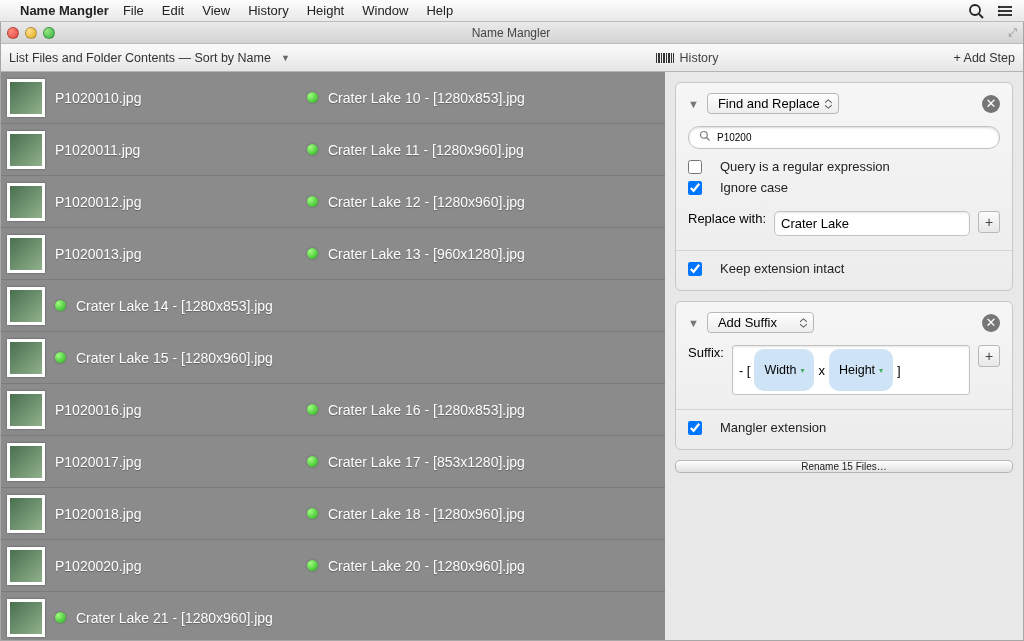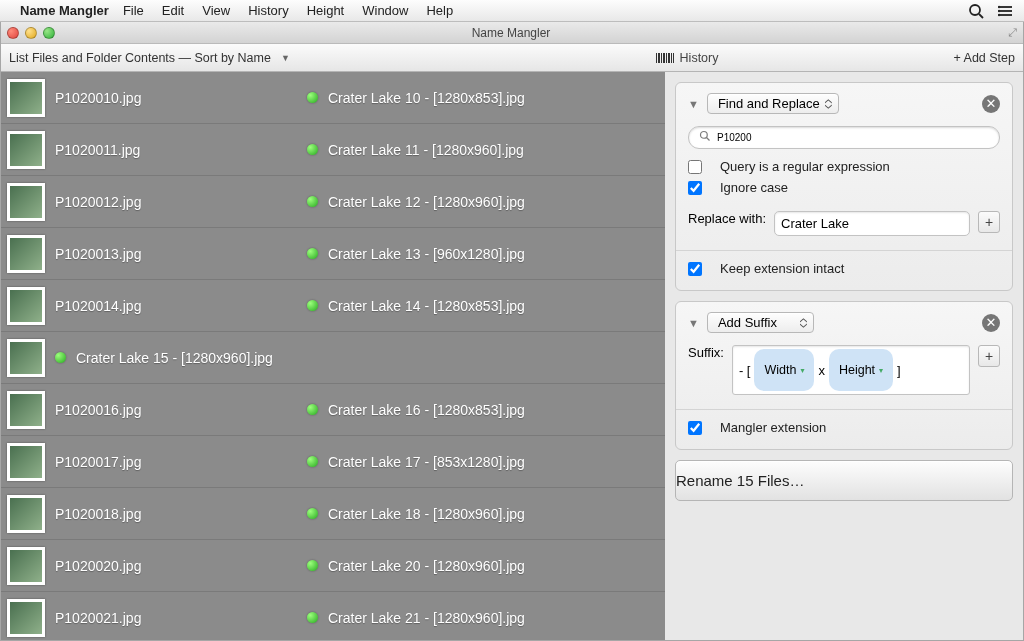--- a/index.html
+++ b/index.html
@@ -46,21 +46,21 @@
 .searchfield { display:flex; align-items:center; background:#fff; border:1px solid #c3c3c3; border-radius:11px; padding:3px 10px; font-size:10px; box-shadow: inset 0 1px 2px rgba(0,0,0,0.15);}
 .searchfield .mag { color:#7c7c7c; margin-right:6px; font-size:12px;}
 .check-row { display:flex; align-items:center; gap:18px; font-size:13px; color:#222; margin-top:10px;}
 .check-row input { width:14px; height:14px; }
 .label-line { display:flex; align-items:flex-start; gap:8px; font-size:13px; margin-top:16px;}
 .textfield { flex:1; background:#fff; border:1px solid #c3c3c3; border-radius:5px; padding:4px 6px; font-size:13px; box-shadow: inset 0 1px 2px rgba(0,0,0,0.1);}
 .plusbtn { width:22px; height:22px; border:1px solid #b8b8b8; border-radius:3px; background:linear-gradient(#fbfbfb,#e8e8e8); display:flex; align-items:center; justify-content:center; font-size:14px; color:#444;}
 .suffix-field { flex:1; display:flex; align-items:center; gap:4px; background:#fff; border:1px solid #c3c3c3; border-radius:3px; padding:3px 6px; font-size:13px; box-shadow: inset 0 1px 2px rgba(0,0,0,0.1);}
 .token { background:#cfe3f6; border-radius:10px; padding:14px 10px; font-size:12.5px; display:flex; align-items:center; gap:4px;}
 .token::after{ content:"▾"; font-size:8px; color:#4a6;}
-.big-button { background: linear-gradient(#fdfdfd,#e2e2e2); border:1px solid #b5b5b5; border-radius:5px; padding:11px 0; text-align:left; font-size:15px; color:#222; box-shadow: 0 1px 0 #fff inset;}
+.big-button { background: linear-gradient(#fdfdfd,#e2e2e2); border:1px solid #b5b5b5; border-radius:5px; padding:0 0; text-align:center; font-size:10px; color:#222; box-shadow: 0 1px 0 #fff inset;}
 .hr { border-top:1px solid #d4d4d4; margin:14px -12px 10px; }
 .barcode { display:inline-block; width:18px; height:10px; background: repeating-linear-gradient(90deg,#333 0 1px, transparent 1px 2px, #333 2px 4px, transparent 4px 5px); }
 </style>
 </head>
 <body>
 
 <div class="menubar">
   <span class="apple"></span>
   <span class="app-title">Name Mangler</span>
   <span class="menu-item">File</span>
@@ -134,21 +134,20 @@
           <div class="renamed">Crater Lake 12 - [1280x960].jpg</div>
         </div>
         <div class="row">
           <div class="thumb"></div>
           <div class="orig">P1020013.jpg</div>
           <div class="dot-green"></div>
           <div class="renamed">Crater Lake 13 - [960x1280].jpg</div>
         </div>
         <div class="row">
           <div class="thumb"></div>
-          <div class="orig">P1020014.jpg</div>
           <div class="dot-green"></div>
           <div class="renamed">Crater Lake 14 - [1280x853].jpg</div>
         </div>
         <div class="row">
           <div class="thumb"></div>
           <div class="dot-green"></div>
           <div class="renamed">Crater Lake 15 - [1280x960].jpg</div>
         </div>
         <div class="row">
           <div class="thumb"></div>
@@ -169,21 +168,20 @@
           <div class="renamed">Crater Lake 18 - [1280x960].jpg</div>
         </div>
         <div class="row">
           <div class="thumb"></div>
           <div class="orig">P1020020.jpg</div>
           <div class="dot-green"></div>
           <div class="renamed">Crater Lake 20 - [1280x960].jpg</div>
         </div>
         <div class="row">
           <div class="thumb"></div>
-          <div class="orig">P1020021.jpg</div>
           <div class="dot-green"></div>
           <div class="renamed">Crater Lake 21 - [1280x960].jpg</div>
         </div>
       </div>
 
     <div class="sidebar">
 
       <div class="panel">
         <div class="panel-head">
           <span class="disclosure">▼</span>

